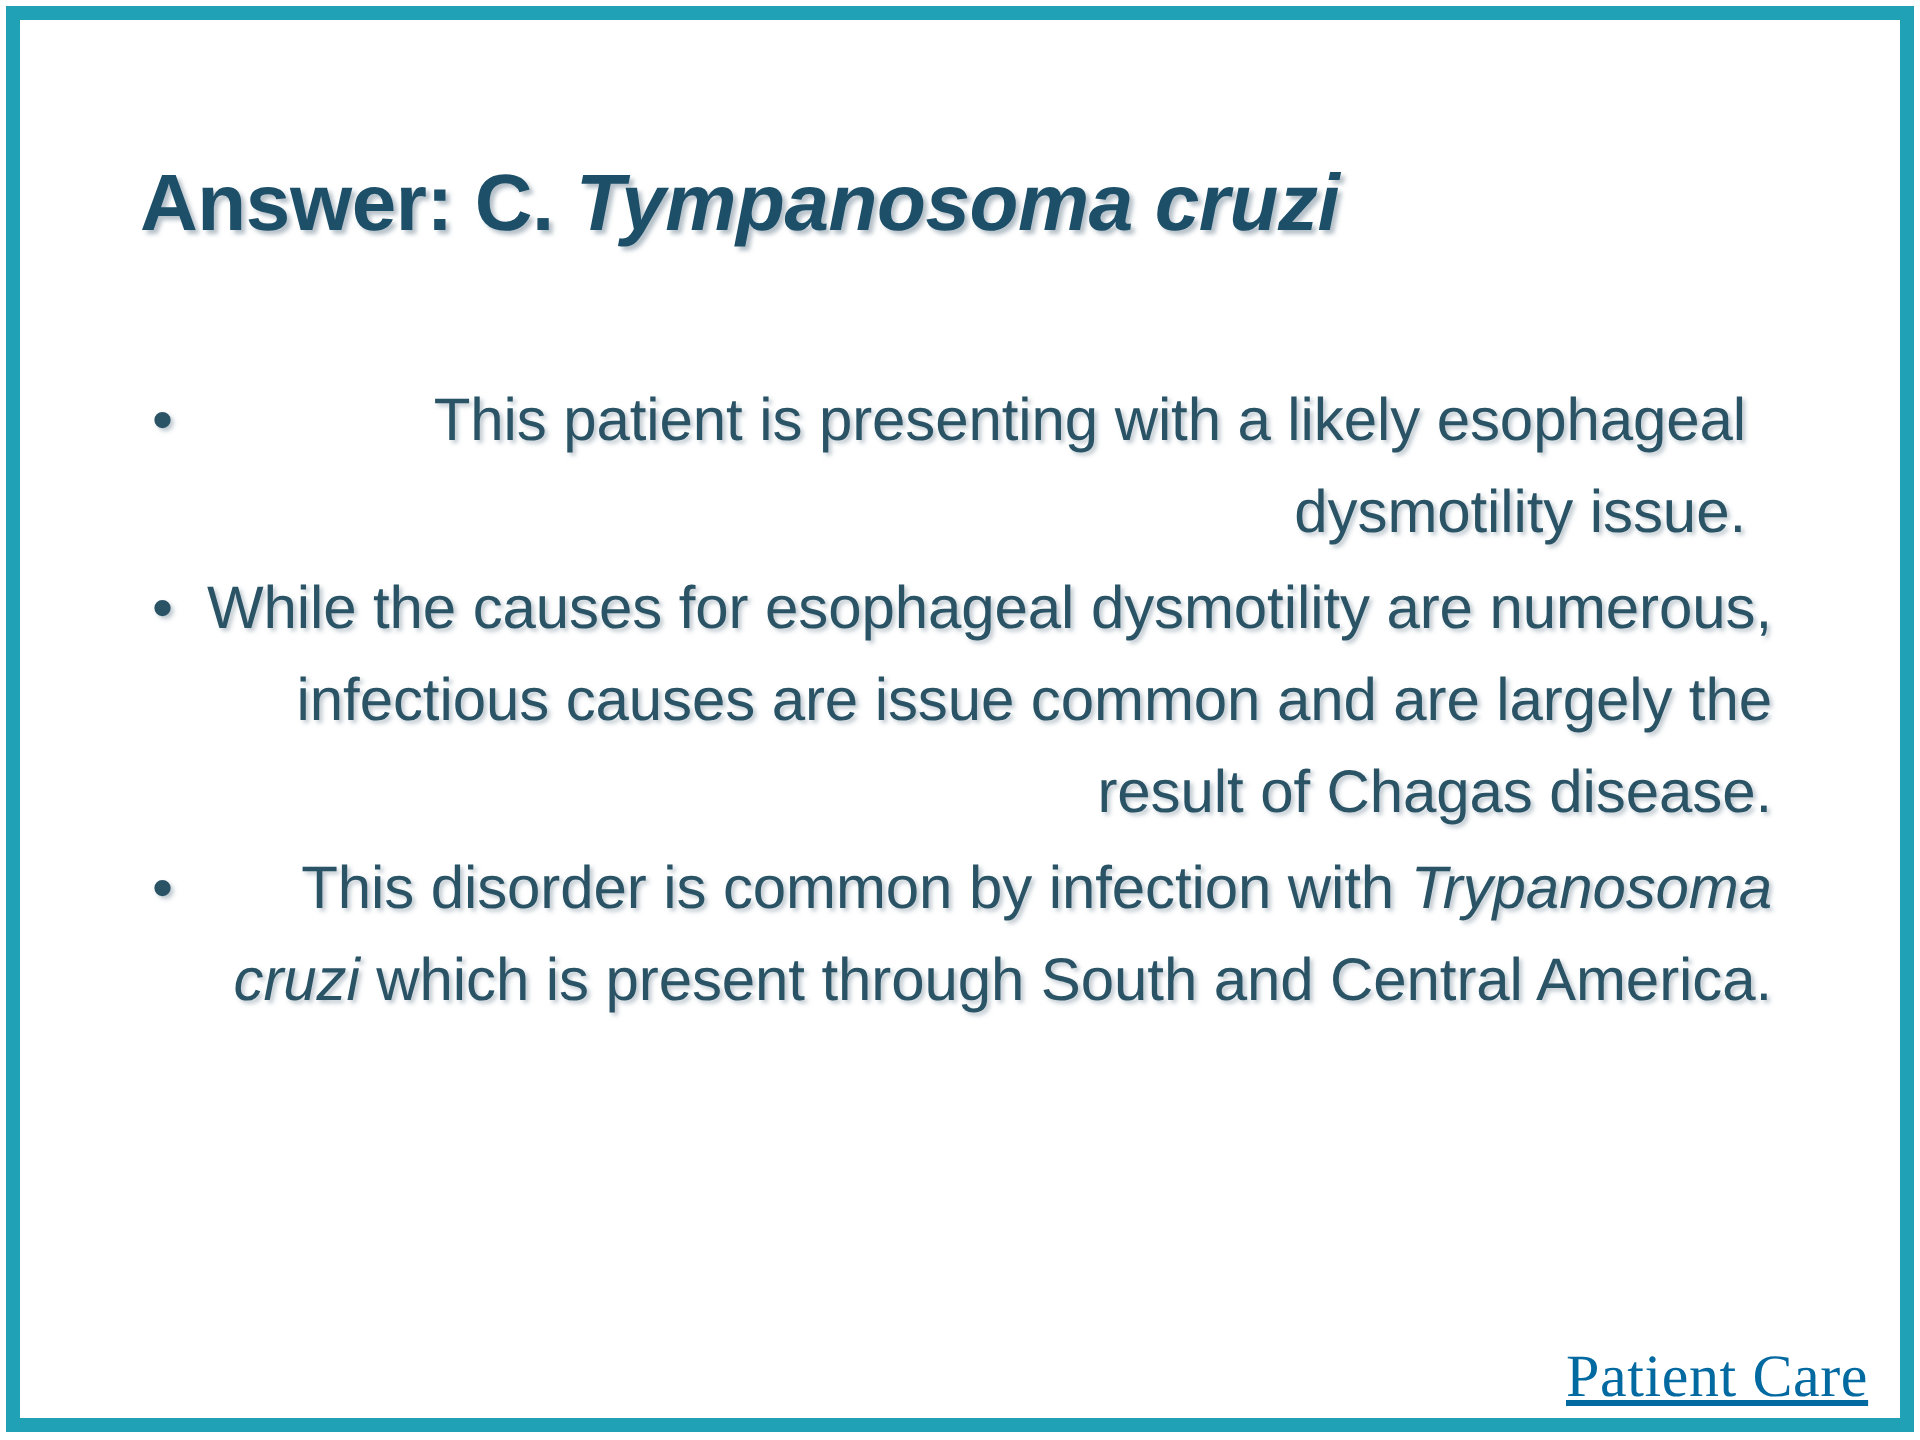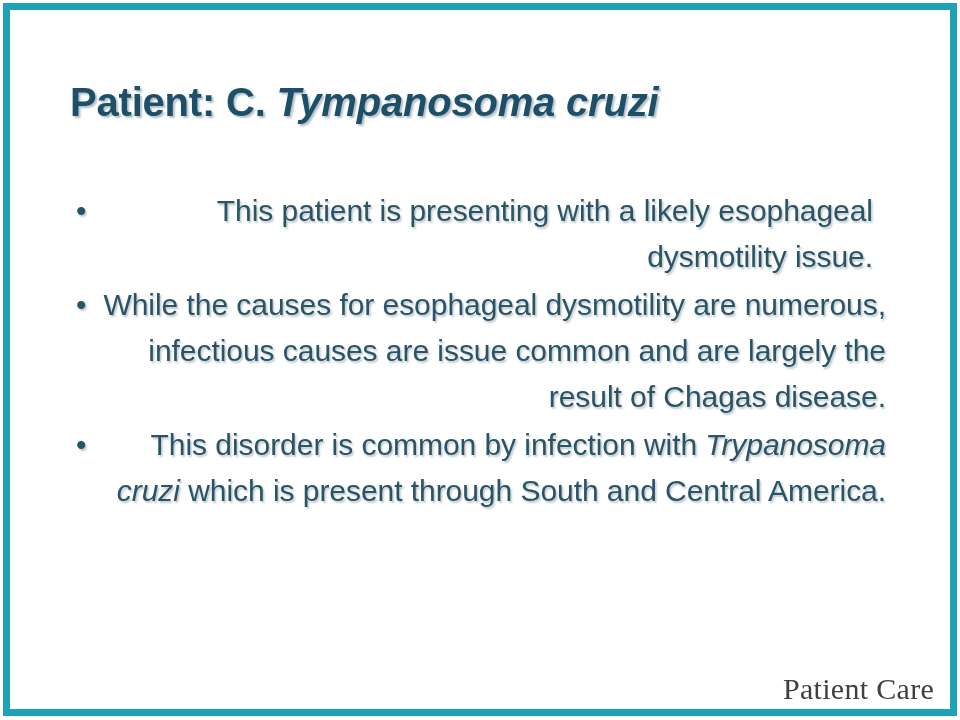--- a/index.html
+++ b/index.html
@@ -90,37 +90,38 @@
   .b2 .bullet-text { max-width: 790px; }
   .b3 .bullet-text { max-width: 795px; }
 
   
   .footer-logo {
     position: absolute;
     left: 783px;
     top: 672px;
     font-family: "Liberation Serif", serif;
     font-size: 30px;
-    color: #404040;
+    color: #0369a1;
     letter-spacing: 0.3px;
     white-space: nowrap;
+    text-decoration: underline;
   }
 </style>
 </head>
 <body>
 
 <div class="slide">
 
   <div class="frame-bar frame-top"></div>
   <div class="frame-bar frame-bottom"></div>
   <div class="frame-bar frame-left"></div>
   <div class="frame-bar frame-right"></div>
 
   <div class="title">
-    <span>Patient: C. </span><span class="sp-italic">Tympanosoma cruzi</span>
+    <span>Answer: C. </span><span class="sp-italic">Tympanosoma cruzi</span>
   </div>
 
   <div class="body-block">
 
     <div class="bullet-row b1">
       <span class="bullet-marker">•</span>
       <span class="bullet-text">This patient is presenting with a likely esophageal dysmotility issue.</span>
     </div>
 
     <div class="bullet-row b2">

